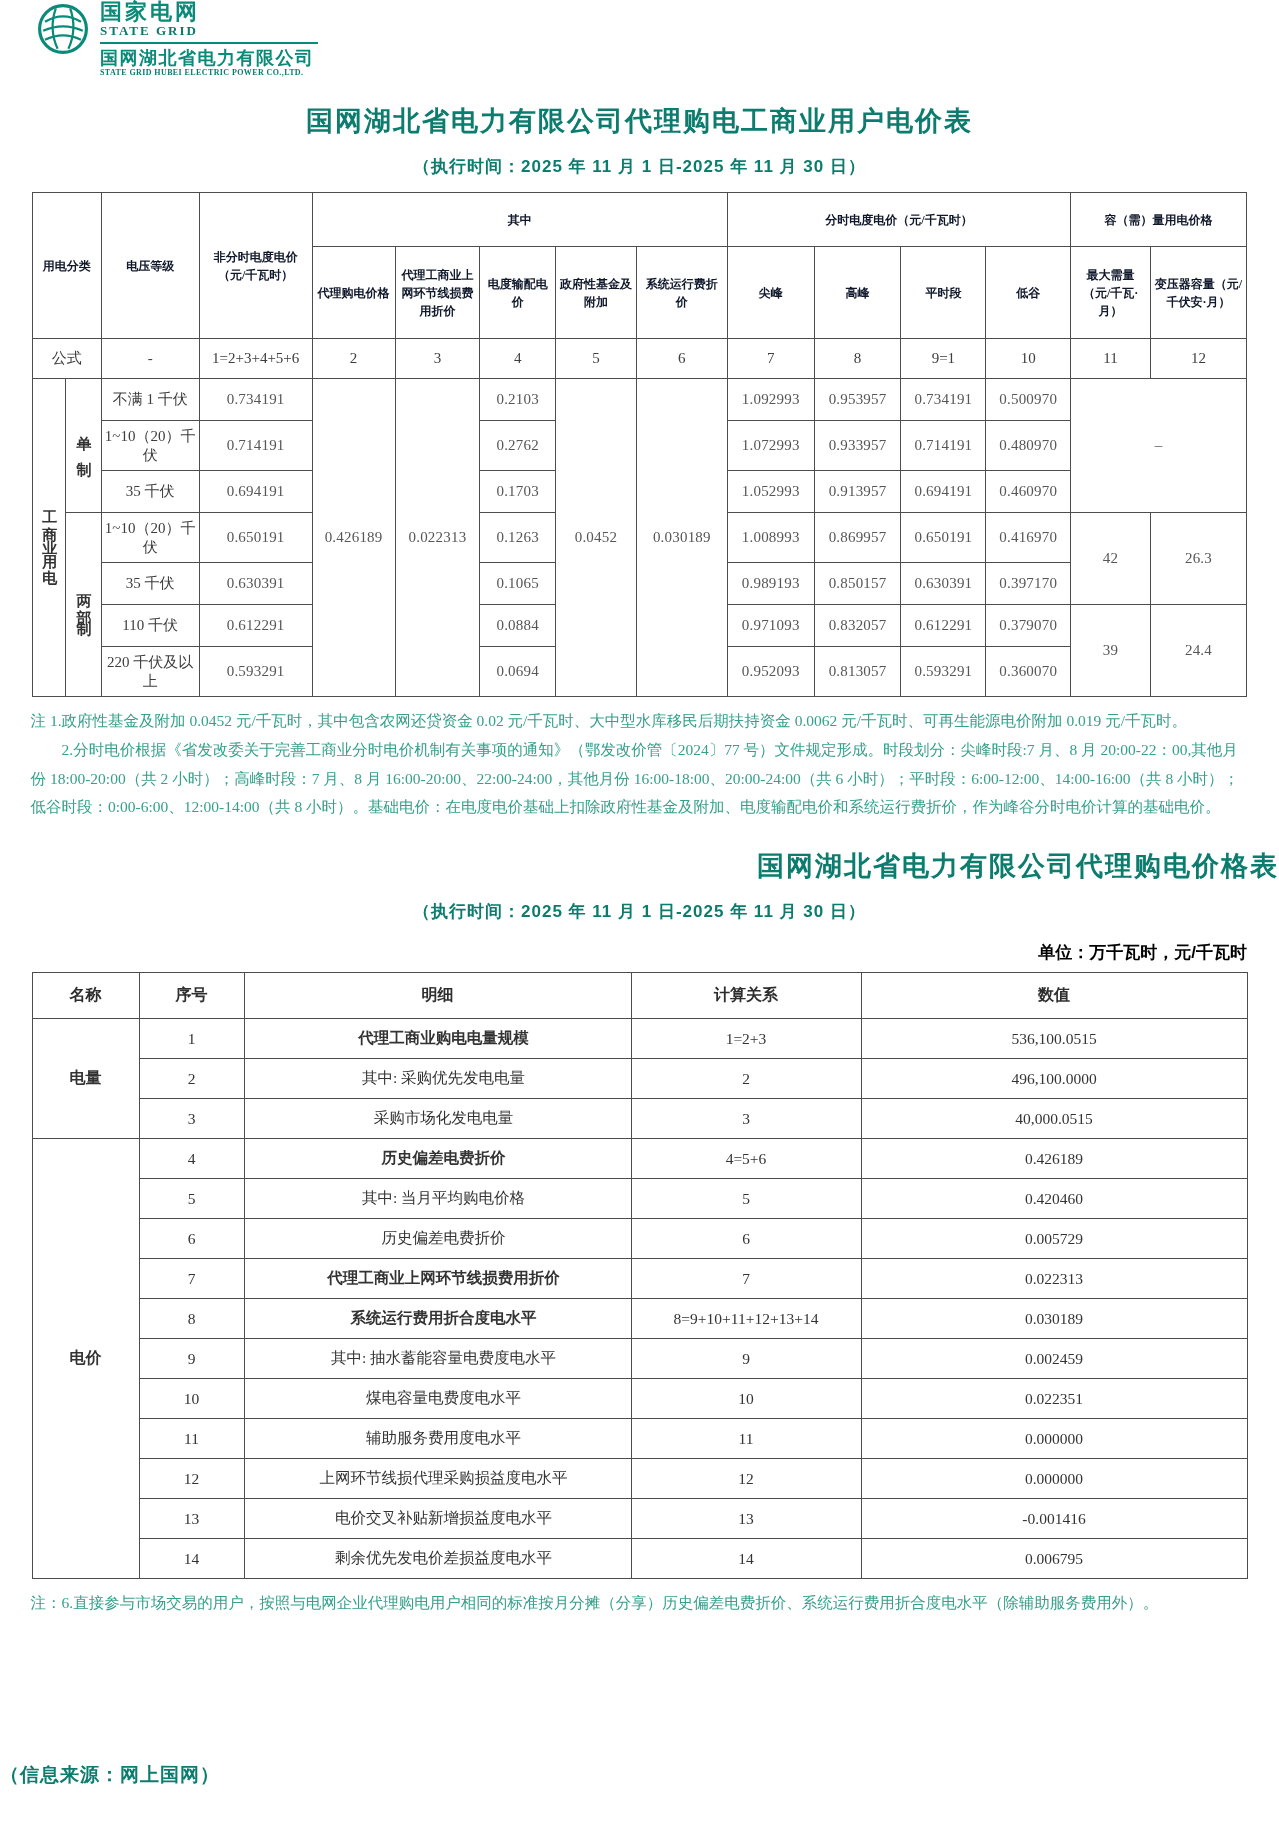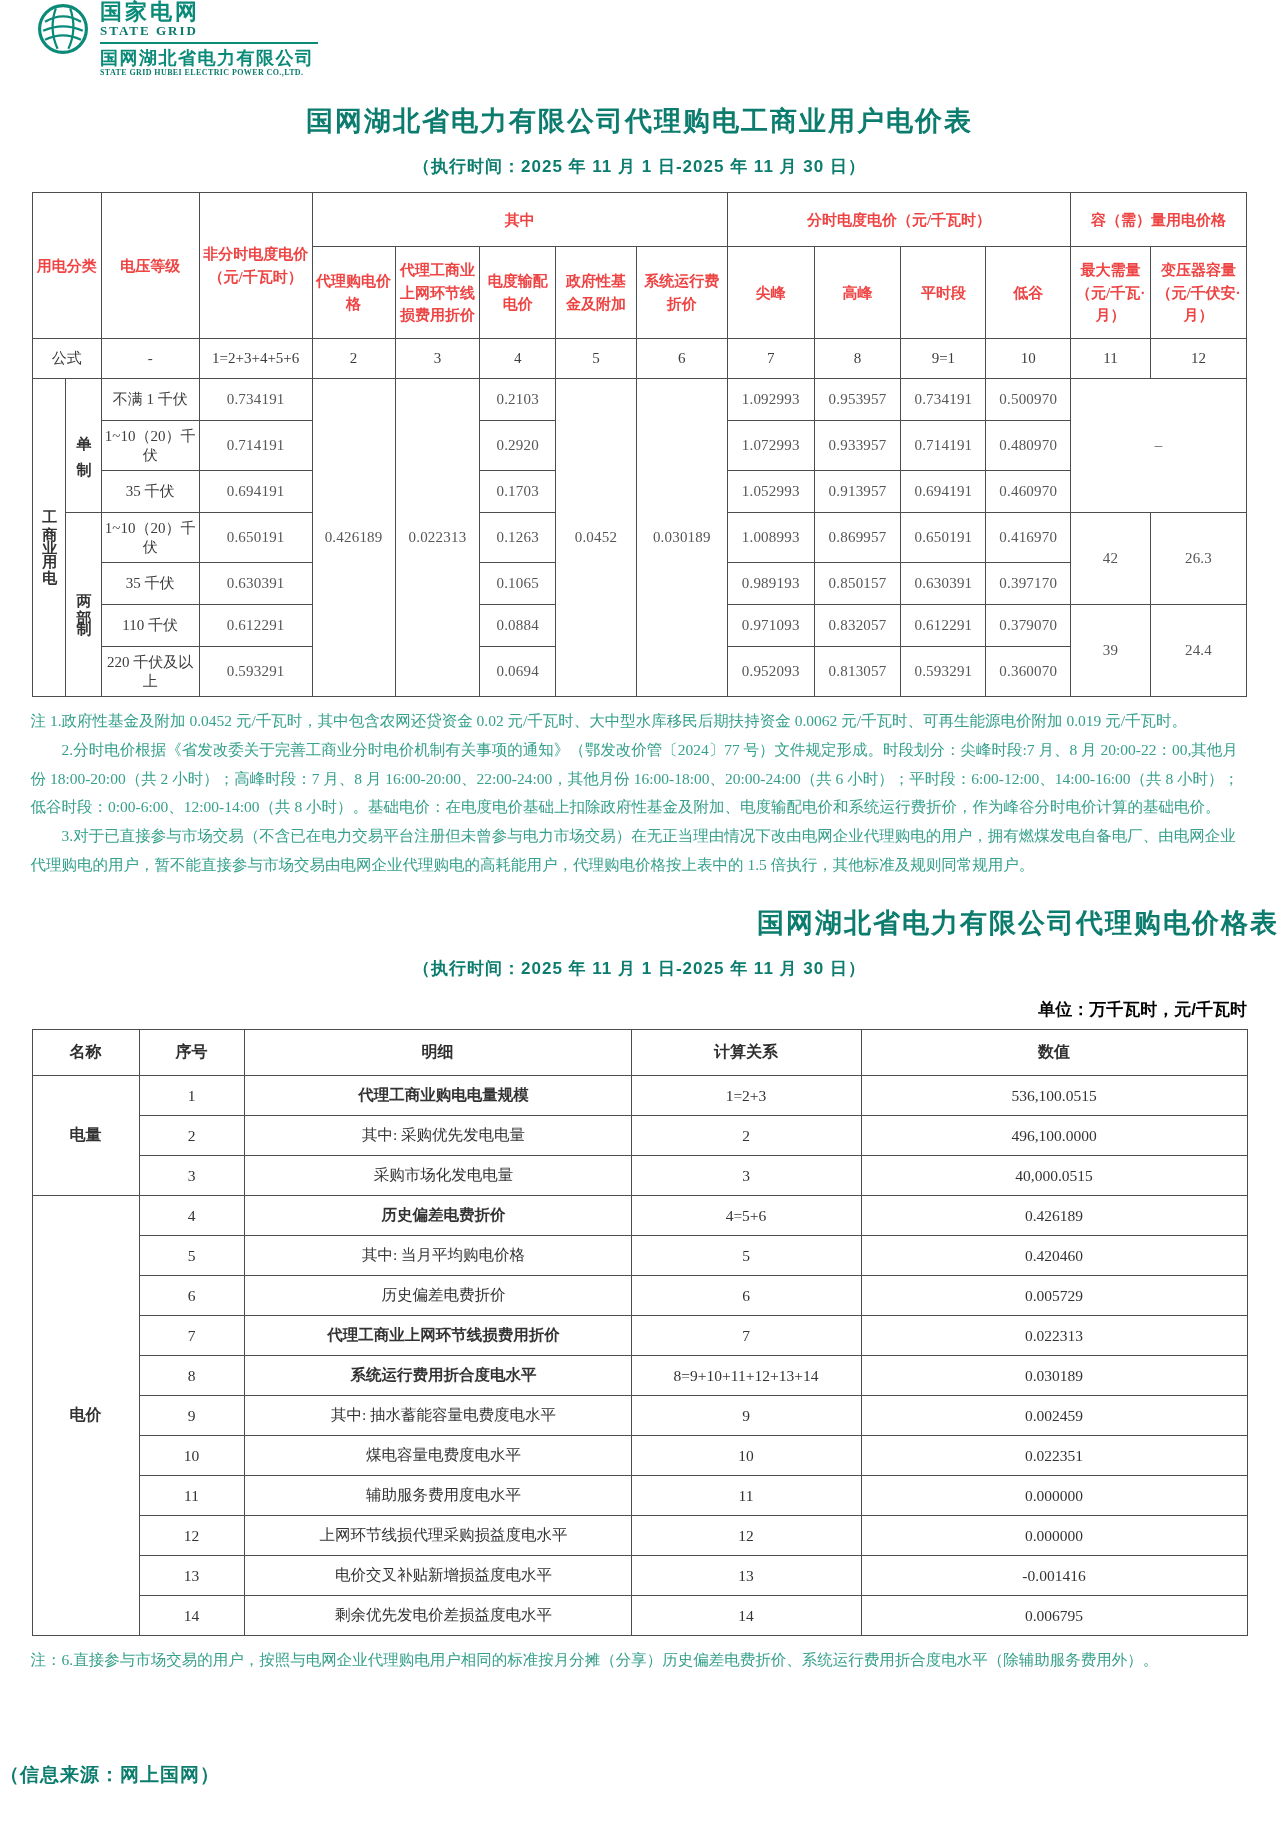--- a/index.html
+++ b/index.html
@@ -19,21 +19,21 @@
 
   
   .doc-title { text-align:center; font-family:"Liberation Sans",sans-serif; font-weight:bold; font-size:27px; color:#0b7c6d; letter-spacing:2px; margin-top:26px; }
   .doc-sub { text-align:center; font-family:"Liberation Sans",sans-serif; font-weight:bold; font-size:17px; color:#0b7c6d; letter-spacing:1px; margin-top:16px; }
   .title2 { margin-top:26px;text-align:right; }
 
   
   table { border-collapse:collapse; table-layout:fixed; }
   .t1 { width:1215px; margin:14px auto 0 auto; font-size:15px; color:#3d3d3d; }
   .t1 th, .t1 td { border:1px solid #4d4d4d; text-align:center; vertical-align:middle; padding:2px 3px; }
-  .t1 thead th { font-weight:600; color:#ef4444; line-height:1.5; font-size:15px; }
+  .t1 thead th { font-weight:600; color:#0f172a; line-height:1.5; font-size:12px; }
   .t1 .hrowA th { height:54px; }
   .t1 .hrowB th { height:92px; }
   .t1 .frow td { height:40px; }
   .t1 tbody td { height:42px; }
   .t1 .rtall td { height:50px; }
   .num { color:#565656; font-size:15px; letter-spacing:0.2px; }
   .vert { writing-mode:vertical-lr; text-orientation:upright; letter-spacing:13px; display:inline-block; line-height:1; color:#333; font-weight:600; }
   .vert-cat { letter-spacing:15px; }
 
   
@@ -153,21 +153,21 @@
         <td class="num" rowspan="7">0.030189</td>
         <td class="num">1.092993</td>
         <td class="num">0.953957</td>
         <td class="num">0.734191</td>
         <td class="num">0.500970</td>
         <td class="num" colspan="2" rowspan="3">–</td>
       </tr>
       <tr class="rtall">
         <td>1~10（20）千伏</td>
         <td class="num">0.714191</td>
-        <td class="num">0.2920</td>
+        <td class="num">0.2762</td>
         <td class="num">1.072993</td>
         <td class="num">0.933957</td>
         <td class="num">0.714191</td>
         <td class="num">0.480970</td>
       </tr>
       <tr>
         <td>35 千伏</td>
         <td class="num">0.694191</td>
         <td class="num">0.1703</td>
         <td class="num">1.052993</td>
@@ -215,21 +215,20 @@
         <td class="num">0.813057</td>
         <td class="num">0.593291</td>
         <td class="num">0.360070</td>
       </tr>
     </tbody>
   </table>
 
   <div class="notes1">
     <p>注 1.政府性基金及附加 0.0452 元/千瓦时，其中包含农网还贷资金 0.02 元/千瓦时、大中型水库移民后期扶持资金 0.0062 元/千瓦时、可再生能源电价附加 0.019 元/千瓦时。</p>
     <p class="ind">2.分时电价根据《省发改委关于完善工商业分时电价机制有关事项的通知》（鄂发改价管〔2024〕77 号）文件规定形成。时段划分：尖峰时段:7 月、8 月 20:00-22：00,其他月份 18:00-20:00（共 2 小时）；高峰时段：7 月、8 月 16:00-20:00、22:00-24:00，其他月份 16:00-18:00、20:00-24:00（共 6 小时）；平时段：6:00-12:00、14:00-16:00（共 8 小时）；低谷时段：0:00-6:00、12:00-14:00（共 8 小时）。基础电价：在电度电价基础上扣除政府性基金及附加、电度输配电价和系统运行费折价，作为峰谷分时电价计算的基础电价。</p>
-    <p class="ind">3.对于已直接参与市场交易（不含已在电力交易平台注册但未曾参与电力市场交易）在无正当理由情况下改由电网企业代理购电的用户，拥有燃煤发电自备电厂、由电网企业代理购电的用户，暂不能直接参与市场交易由电网企业代理购电的高耗能用户，代理购电价格按上表中的 1.5 倍执行，其他标准及规则同常规用户。</p>
   </div>
 
   <div class="doc-title title2">国网湖北省电力有限公司代理购电价格表</div>
   <div class="doc-sub">（执行时间：2025 年 11 月 1 日-2025 年 11 月 30 日）</div>
   <div class="unit-line">单位：万千瓦时，元/千瓦时</div>
 
   <table class="t2">
     <colgroup>
       <col style="width:107px">
         <col style="width:105px">

